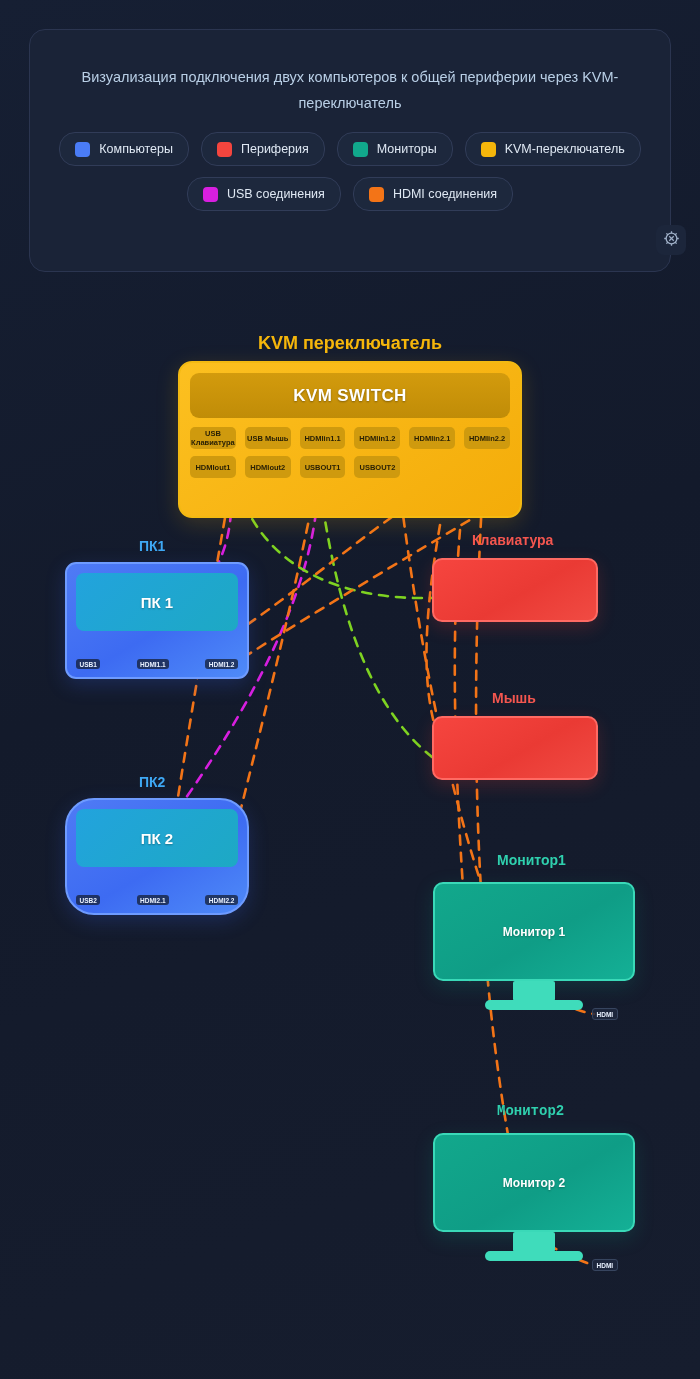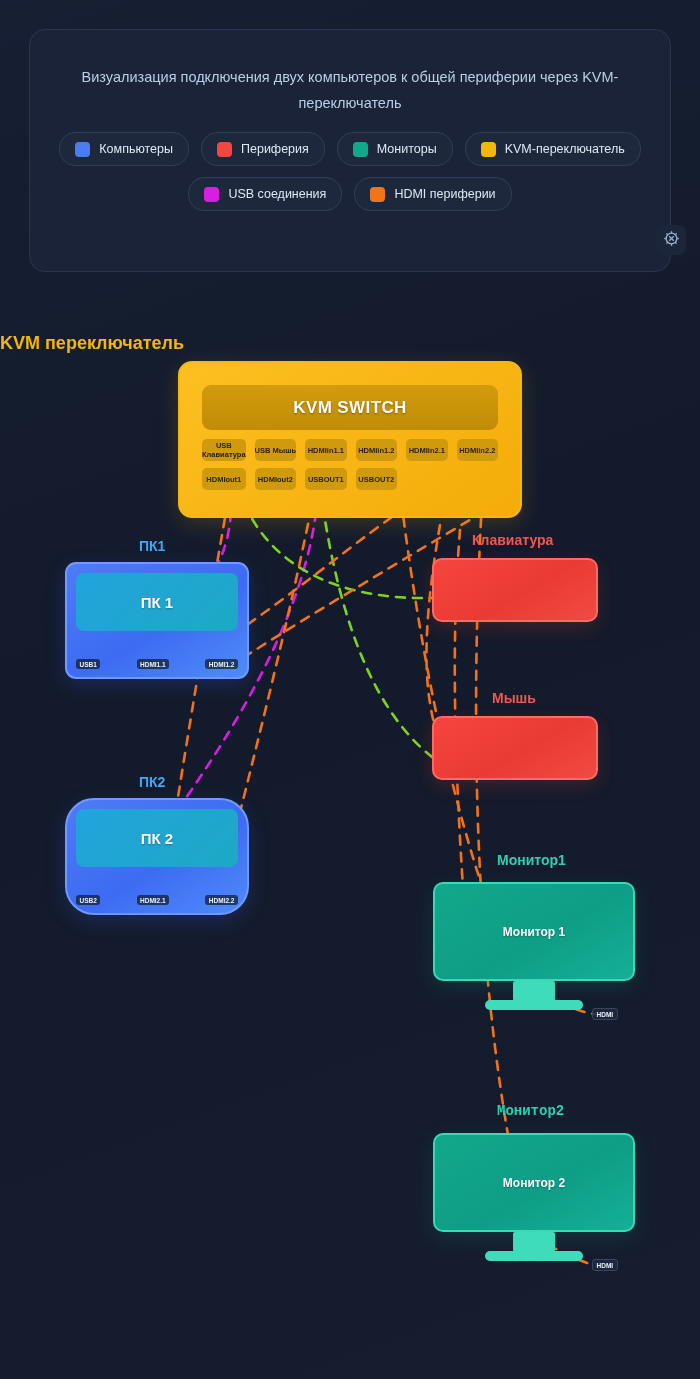--- a/index.html
+++ b/index.html
@@ -86,31 +86,31 @@
   #wires { position: absolute; left: 0; top: 0; width: 700px; height: 1379px; pointer-events: none; }
   .node-caption {
     position: absolute;
     font-size: 14px; font-weight: bold;
     white-space: nowrap;
   }
 
   
   .kvm-title {
     position: absolute; left: 0; right: 0; top: 333px;
-    font-size: 18px; font-weight: bold;
+    text-align: center; font-size: 18px; font-weight: bold;
     color: #f5b60b;
   }
   .kvm-box {
     position: absolute;
     left: 178px; top: 361px;
     width: 344px; height: 157px;
     background: linear-gradient(145deg, #fcc020 0%, #f4ac09 100%);
     border: 2px solid #f3b912;
     border-radius: 14px;
-    padding: 22px;
+    padding: 10px;
     box-shadow: 0 6px 22px rgba(243,176,10,0.18);
   }
   .kvm-screen {
     height: 45px;
     background: linear-gradient(180deg, #d39b0d 0%, #c08c07 100%);
     border-radius: 9px;
     display: flex; align-items: center; justify-content: center;
     color: #ffffff; font-size: 17px; font-weight: bold;
     letter-spacing: 0.4px;
     text-shadow: 0 1px 2px rgba(0,0,0,0.35);
@@ -239,21 +239,21 @@
       </div>
     </div>
 
     <div class="legend-row row2">
       <div class="legend-chip">
         <span class="legend-swatch" style="background: rgb(216, 31, 224);"></span>
         <span>USB соединения</span>
       </div>
       <div class="legend-chip">
         <span class="legend-swatch" style="background: rgb(243, 116, 23);"></span>
-        <span>HDMI периферии</span>
+        <span>HDMI соединения</span>
       </div>
     </div>
   </div>
 
   <div class="gear-btn">
     <span>
       <svg viewBox="0 0 22 22" width="19" height="19">
         <g fill="none" stroke="#9fb0c8" stroke-width="1.5">
           <circle cx="11" cy="11" r="6.2"></circle>
           <path d="M11 2.6v2.2M11 17.2v2.2M2.6 11h2.2M17.2 11h2.2M5.1 5.1l1.6 1.6M15.3 15.3l1.6 1.6M16.9 5.1l-1.6 1.6M6.7 15.3l-1.6 1.6"></path>

